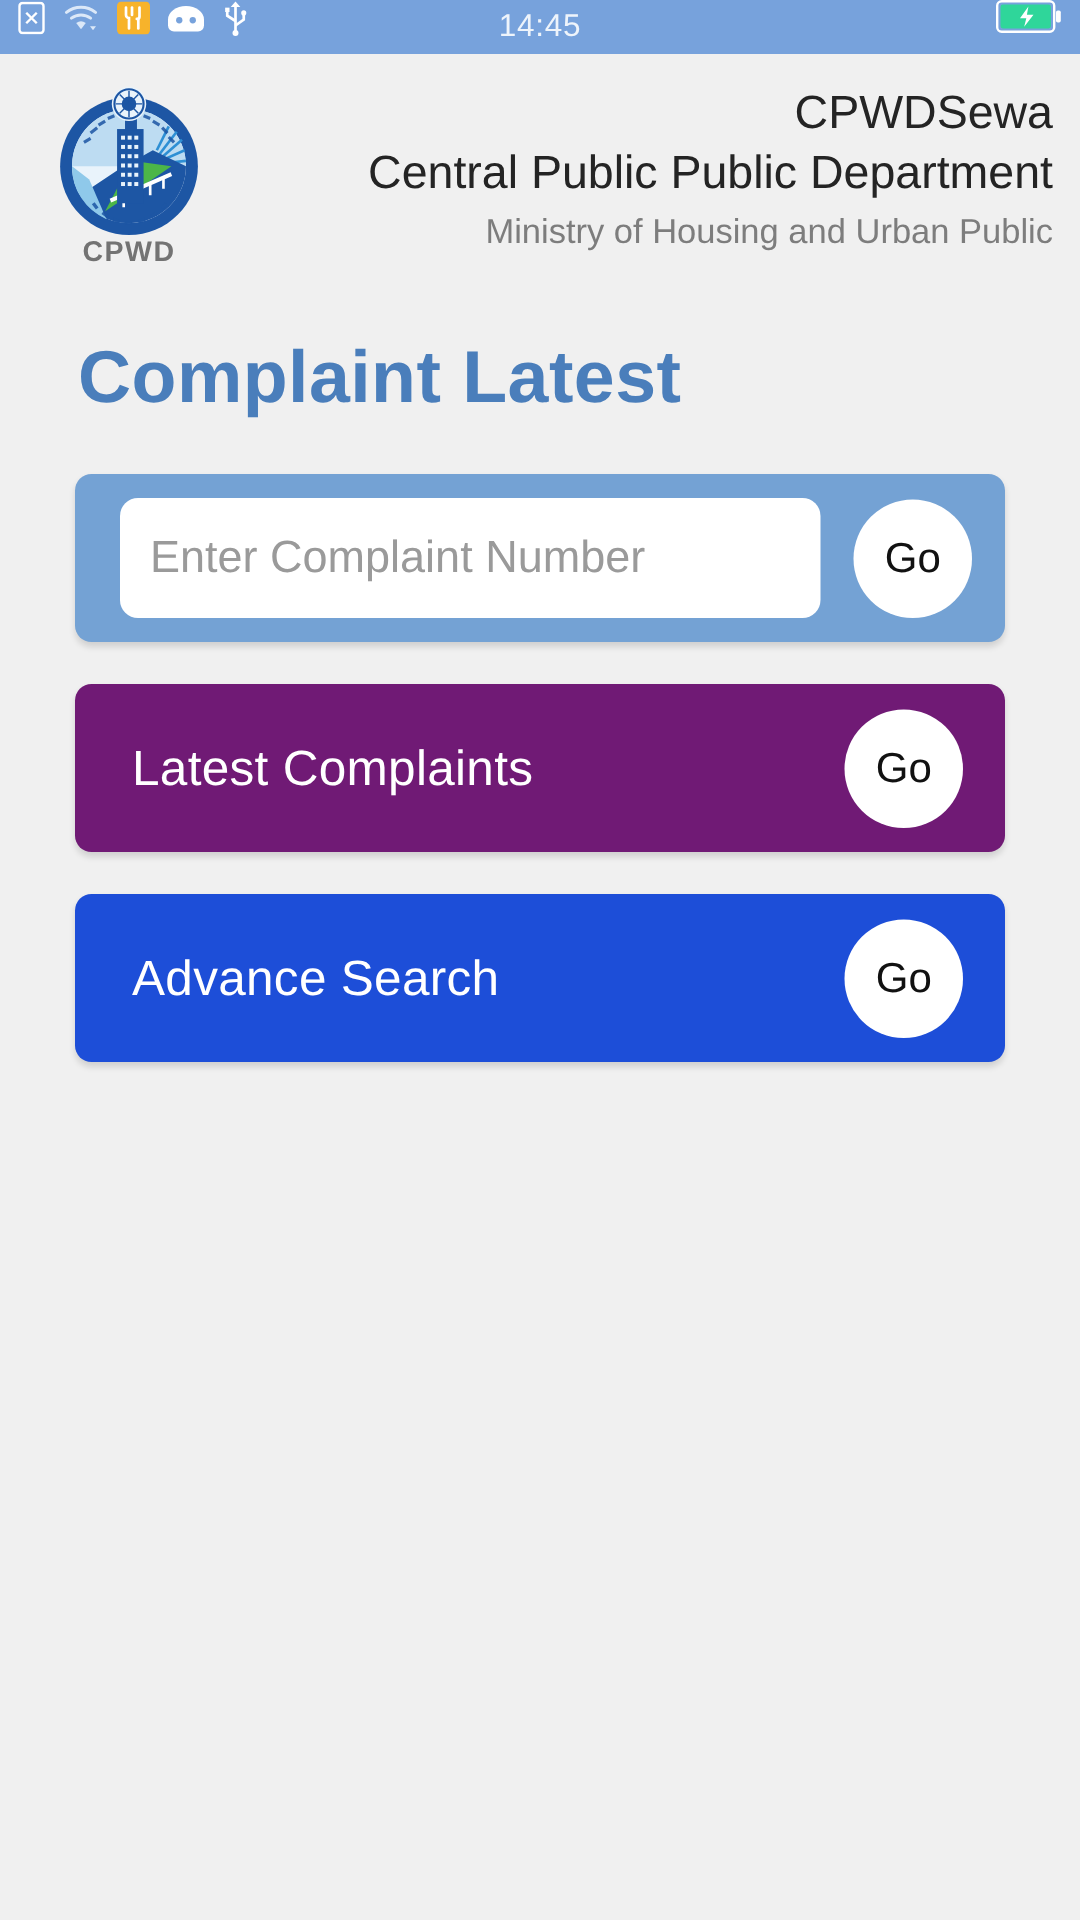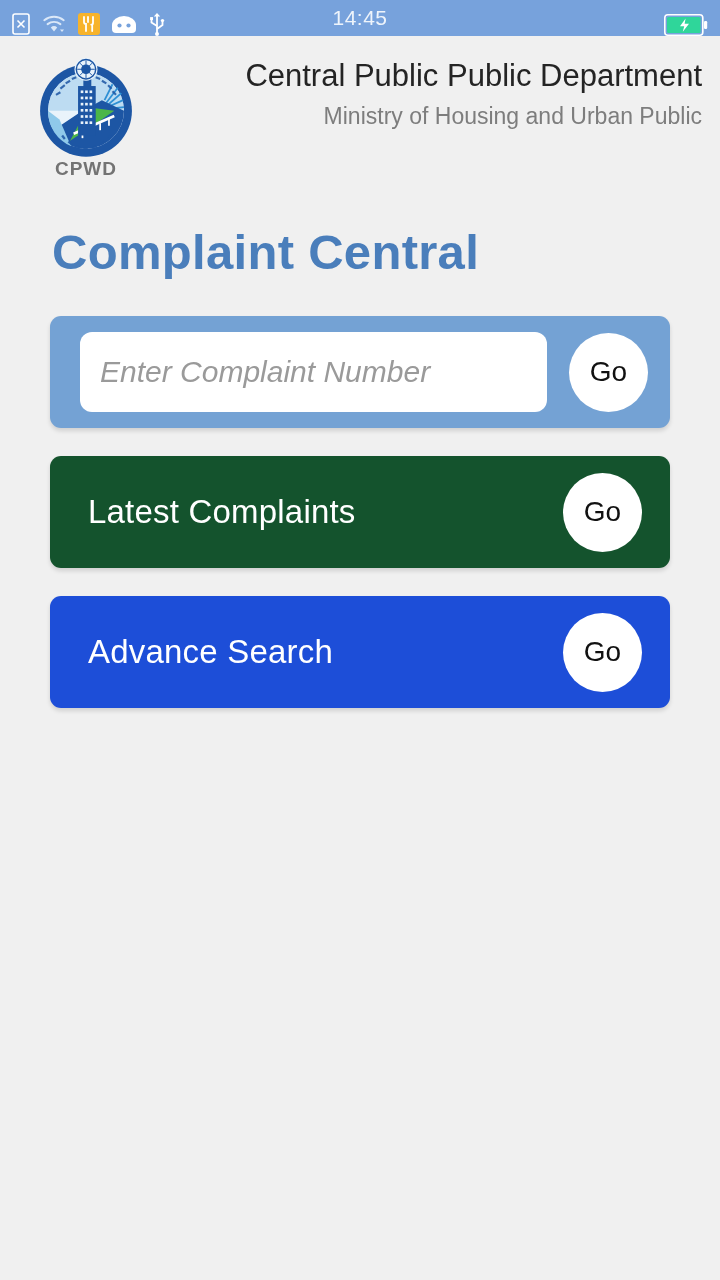--- a/index.html
+++ b/index.html
@@ -7,21 +7,21 @@
     width:720px; height:1280px;
     background:#f0f0f0;
     font-family:"Liberation Sans", sans-serif;
     overflow:hidden;
   }
 
   
   .statusbar{
     height:36px; width:100%;
     background:#77a2dc;
-    display:flex; align-items:flex-end;
+    display:flex; align-items:flex-start;
     padding:0 12px;
     position:relative;
   }
   .sb-left{ display:flex; align-items:center; gap:11px; }
   .sb-icon{ display:flex; align-items:center; justify-content:center; }
   .sb-time{
     position:absolute; left:0; right:0; top:0; bottom:0;
     display:flex; align-items:center; justify-content:center;
     color:#eef4fb; font-size:21px; letter-spacing:.5px;
     pointer-events:none;
@@ -62,21 +62,21 @@
   .cards{ margin-top:36px; padding:0 50px; }
   .card{
     height:112px; border-radius:11px;
     display:flex; align-items:center;
     padding:0 28px 0 38px;
     box-shadow:0 3px 4px rgba(0,0,0,.13);
     margin-bottom:28px;
     position:relative;
   }
   .card-search{ background:#74a2d4; padding-left:30px; padding-right:22px; }
-  .card-latest{ background:#14532d; }
+  .card-latest{ background:#701a75; }
   .card-advance{ background:#1d4ed8; }
 
   .card-label{
     color:#ffffff; font-size:33px; flex:1;
     letter-spacing:.2px;
   }
   .go-btn{
     width:79px; height:79px; flex:0 0 79px;
     border-radius:50%;
     background:#ffffff;
@@ -87,21 +87,20 @@
   }
   .cnum-input{
     flex:1; height:80px;
     border:none; border-radius:12px;
     background:#ffffff;
     font-size:30px; color:#3b3b3b;
     padding:4px 20px;
     margin-right:22px;
     outline:none;
     font-family:"Liberation Sans", sans-serif;
-    font-style:italic;
   }
   .cnum-input::placeholder{ color:#9a9a9a; }
 </style>
 </head>
 <body>
 
 <div class="statusbar">
   <div class="sb-left">
     <span class="sb-icon">
       <svg width="18" height="22" viewBox="0 0 18 22">
@@ -239,26 +238,27 @@
         <path d="M57 105 h5"></path>
           <path d="M67 104 l5-2"></path>
           <path d="M77 100 l4-3"></path>
         <path d="M85 94 l3-4"></path>
       </g>
     </svg>
     <span class="logo-text">CPWD</span>
   </div>
 
   <div class="titles">
+    <div class="t-app">CPWDSewa</div>
     <div class="t-dept">Central Public Public Department</div>
     <div class="t-min">Ministry of Housing and Urban Public</div>
   </div>
 </div>
 
-<h1 class="page-title">Complaint Central</h1>
+<h1 class="page-title">Complaint Latest</h1>
 
 <div class="cards">
 
   <div class="card card-search">
     <input class="cnum-input" type="text" placeholder="Enter Complaint Number" style="">
     <button class="go-btn">Go</button>
   </div>
 
   <div class="card card-latest">
     <span class="card-label">Latest Complaints</span>

